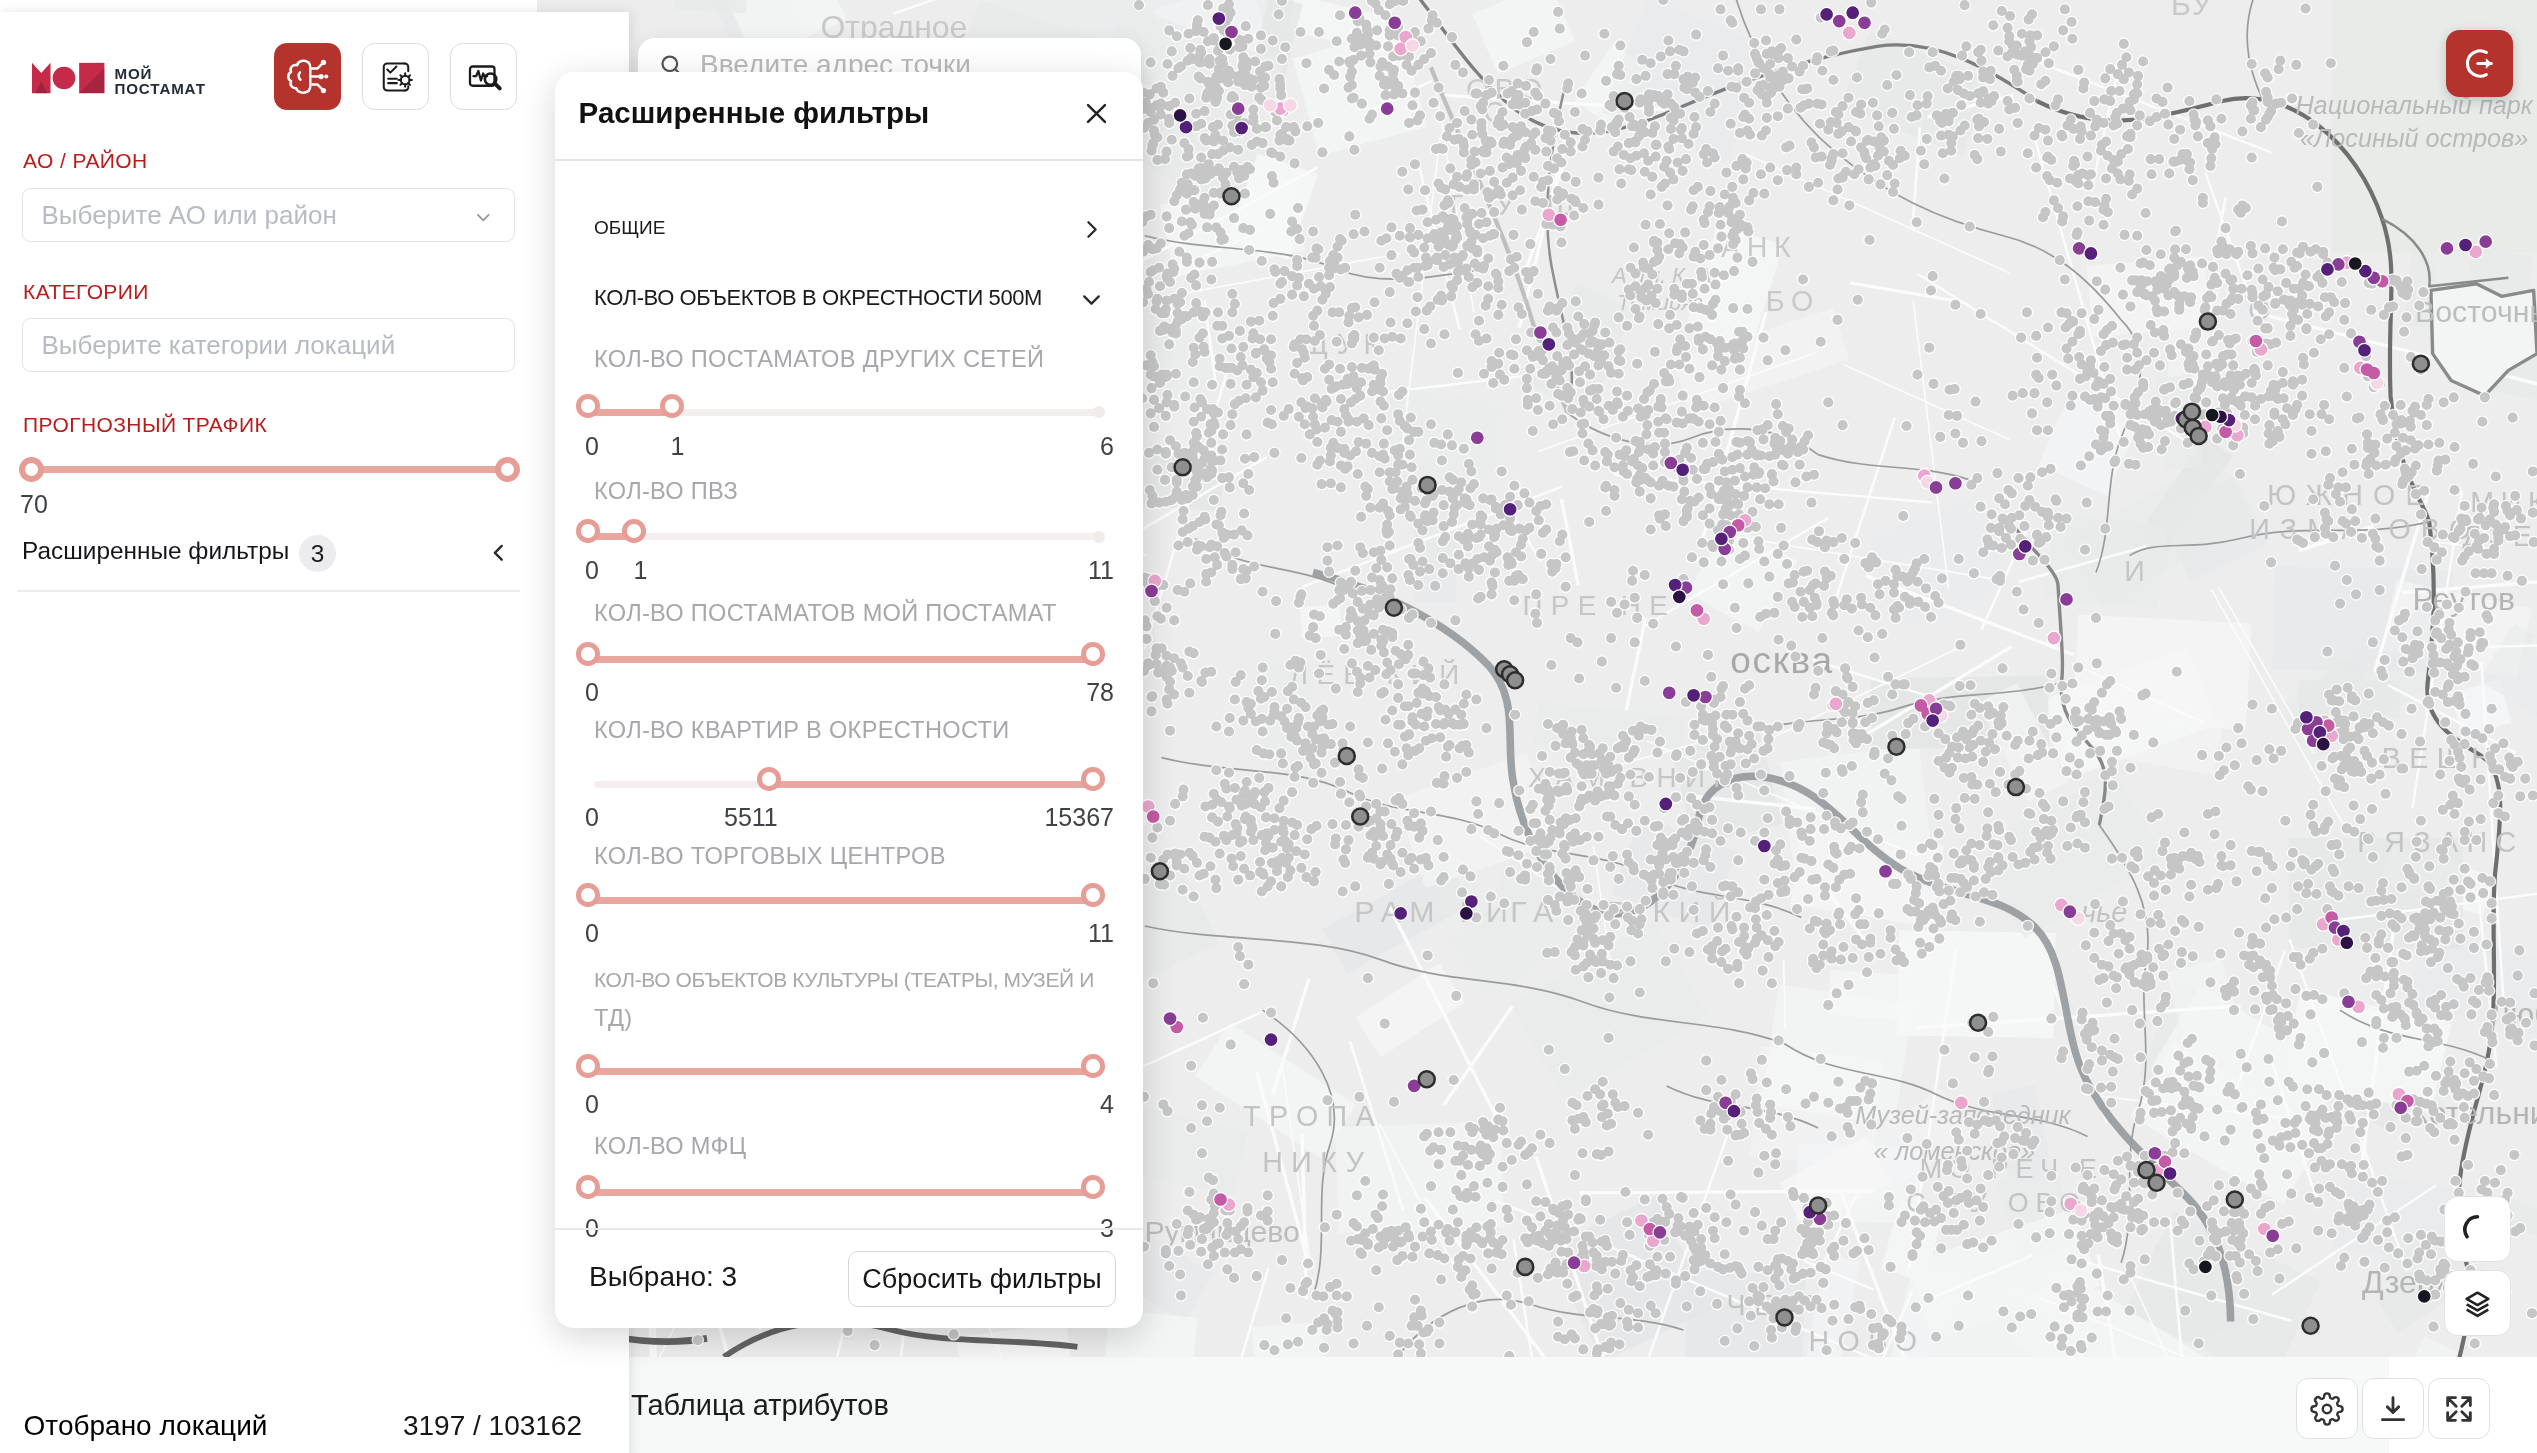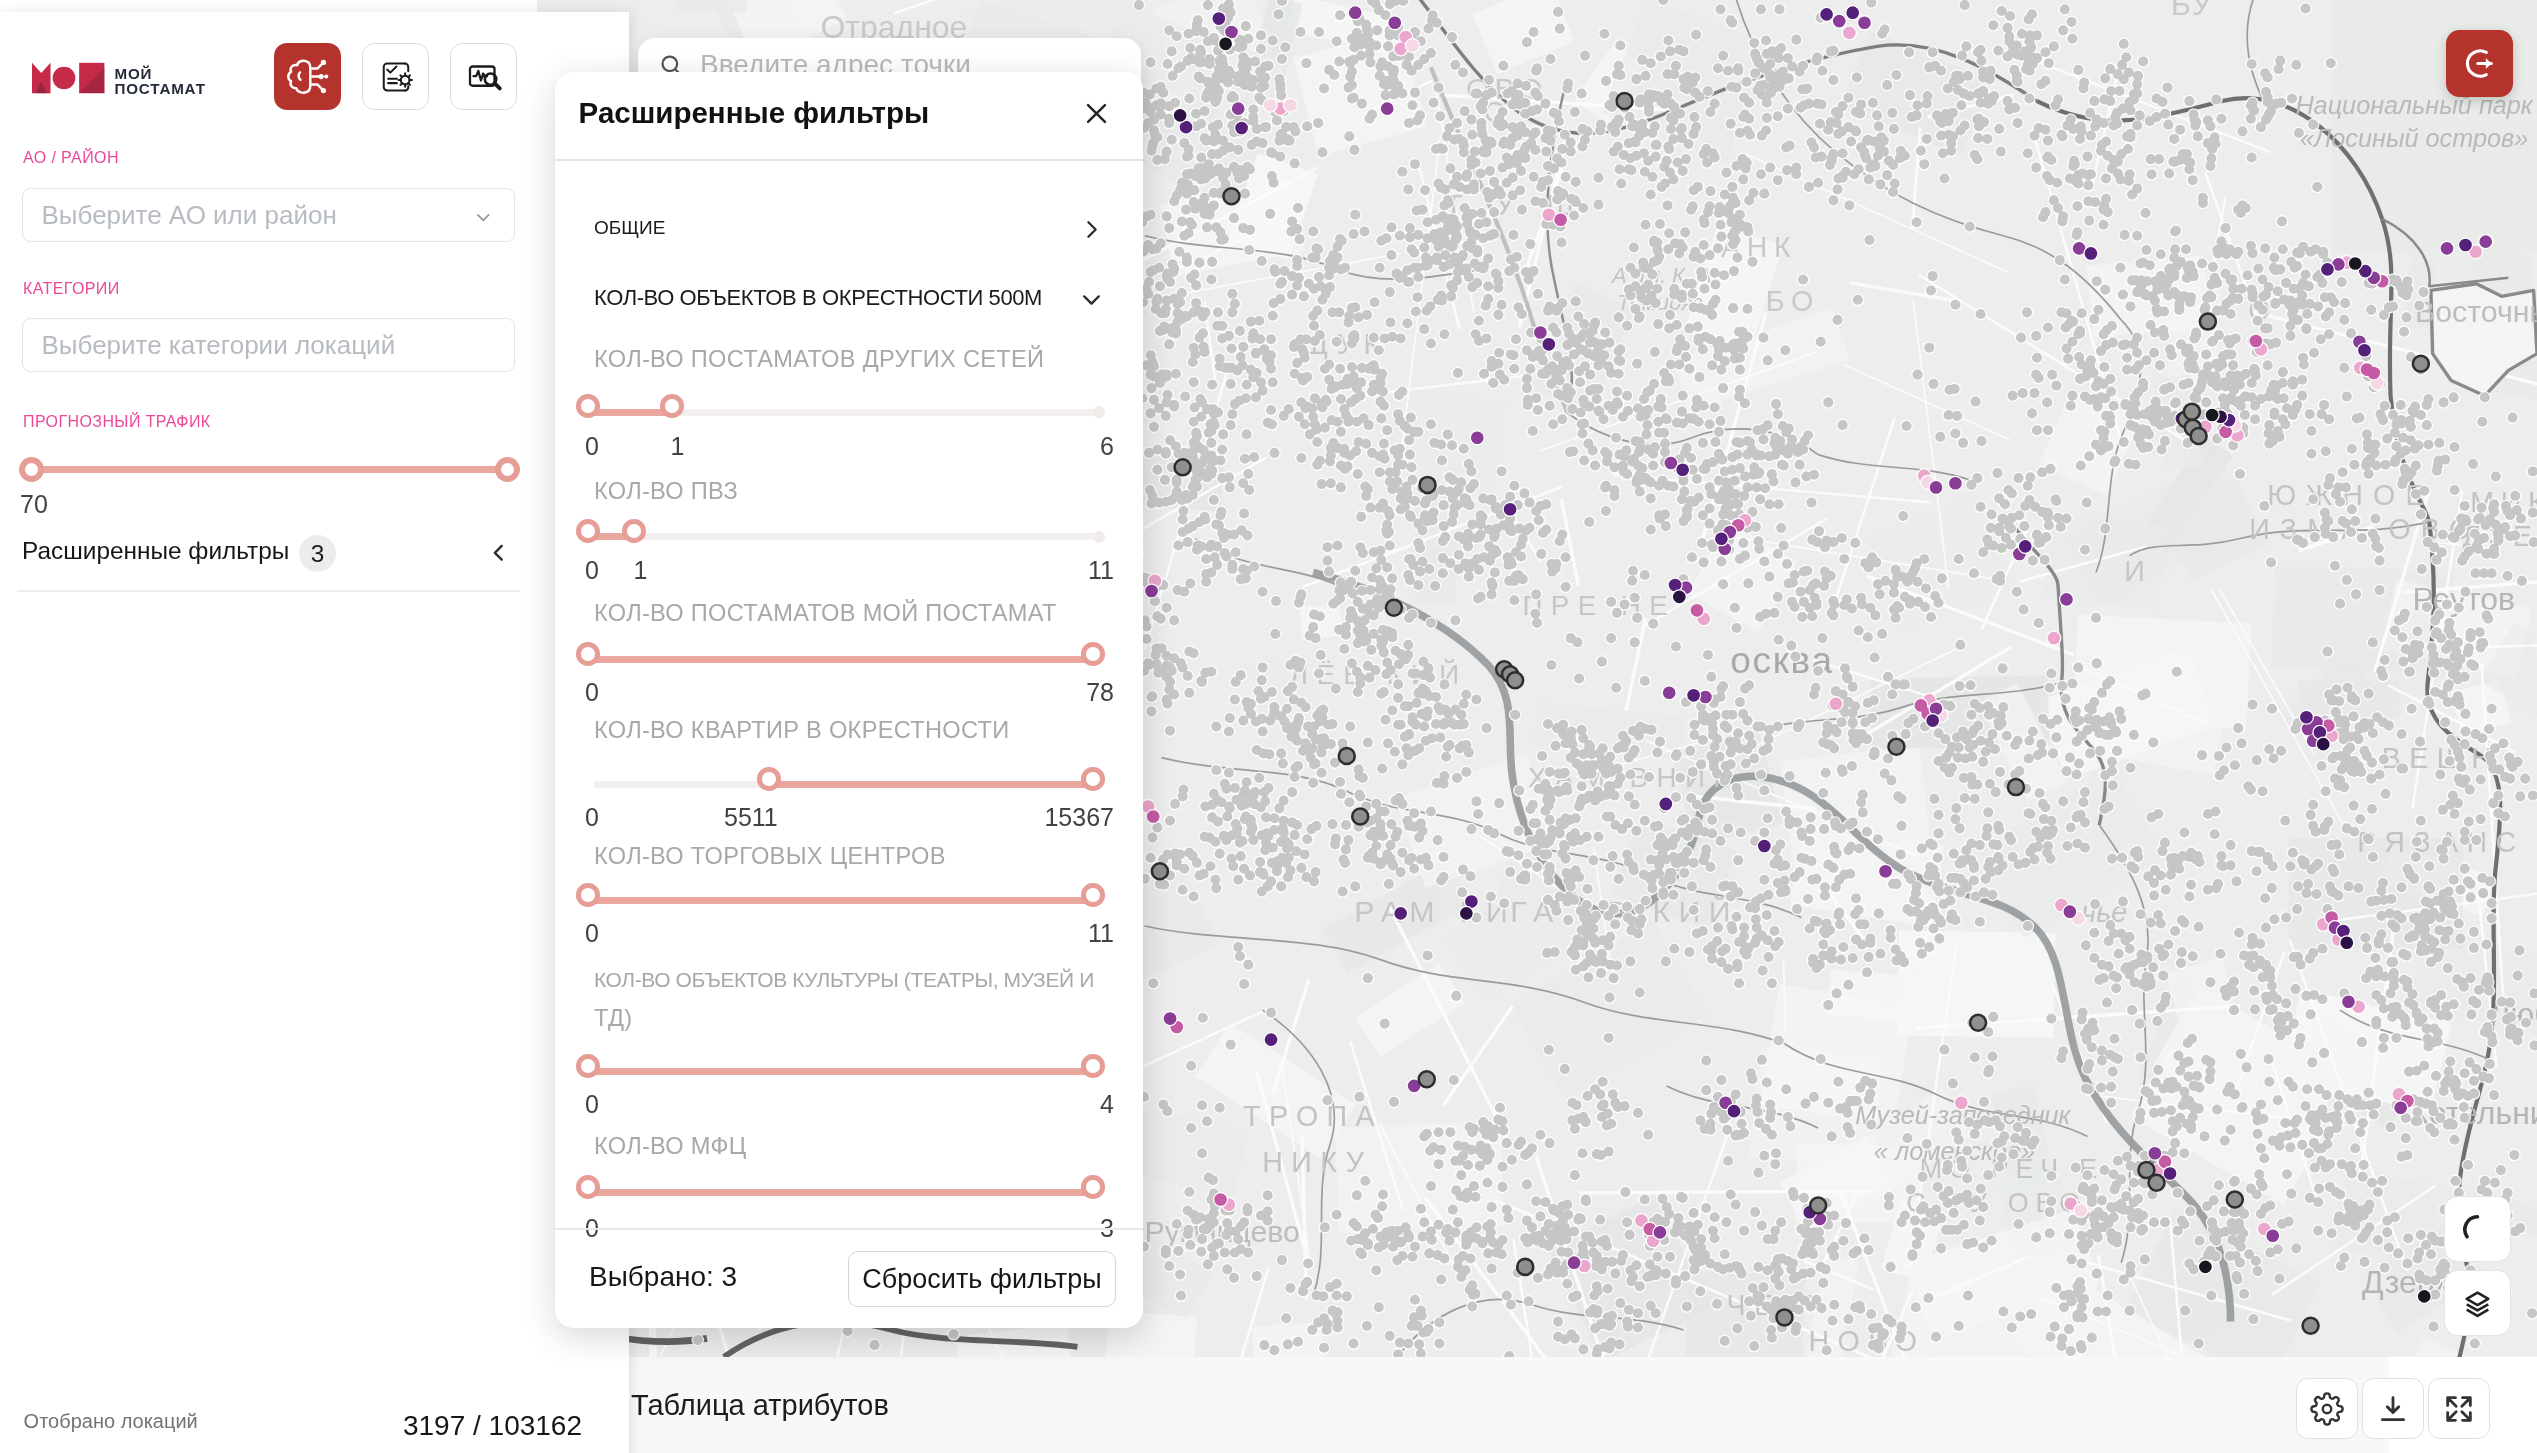--- a/index.html
+++ b/index.html
@@ -1,18 +1,18 @@
 <!DOCTYPE html>
 <html lang="ru" style="font-size:13.5px"><head><meta charset="utf-8">
 <style>
 *{margin:0;padding:0;box-sizing:border-box}
 html,body{width:2538px;height:1453px;overflow:hidden;font-family:"Liberation Sans",sans-serif;background:#fff}
 .map{position:absolute;left:537px;top:0;width:2000px;height:1357px;background:#ededee;overflow:hidden}
 .sidebar{position:absolute;left:0;top:12px;width:629px;height:1453px;background:#fff;box-shadow:1.7px 0 11.8px rgba(0,0,0,.10);z-index:5}
-.lab{color:#ec4899;font-size:16px;letter-spacing:0.4px}
+.lab{color:#b91c1c;font-size:21px;letter-spacing:0.4px}
 .sel{border:1.7px solid #e3e3e3;border-radius:8.4px;height:54px;display:flex;align-items:center;padding:0 18.5px;color:#b7bcc2;font-size:26px;position:relative}
 .badge{display:inline-flex;align-items:center;justify-content:center;width:37px;height:37px;border-radius:50%;background:#ececef;color:#1b1b1b;font-size:24.4px}
 .icbtn{position:absolute;width:67px;height:67px;border-radius:12.6px;background:#fff;border:1.7px solid #dcdcdc;display:flex;align-items:center;justify-content:center}
 .panel{position:absolute;left:555px;top:72px;width:588px;height:1256px;background:#fff;border-radius:18.5px;box-shadow:0 8.4px 34px rgba(0,0,0,.16);z-index:10}
 .slab{color:#a7a7ac;font-size:23.6px;letter-spacing:0.3px;white-space:nowrap}
 .botbar{position:absolute;left:537px;top:1357px;width:1852px;height:96px;background:#f7f8f8;border-top-left-radius:22px;z-index:4}
 .wbtn{position:absolute;width:62px;height:61px;background:#fff;border:1.7px solid #e0e0e0;border-radius:11.8px;display:flex;align-items:center;justify-content:center}
 .mapbtn{position:absolute;width:67px;height:66px;background:#fff;border:1.7px solid #e3e3e3;border-radius:13.5px;display:flex;align-items:center;justify-content:center;z-index:6}
 </style></head><body>
 <div class="map">
@@ -552,21 +552,21 @@
   <div style="position:absolute;left:20px;top:478px;font-size:25px;color:#3f4246">70</div>
   <div style="position:absolute;right:23.6px;top:478px;font-size:20px;color:#3f4246">557</div>
 
   <div style="position:absolute;left:22px;top:525px;font-size:24.4px;color:#15161a">Расширенные фильтры</div>
   <div class="badge" style="position:absolute;left:299px;top:523px">3</div>
   <svg style="position:absolute;left:487px;top:529px" width="23.6" height="23.6" viewBox="0 0 24 24" fill="none" stroke="#2b2b2b" stroke-width="2.4" stroke-linecap="round" stroke-linejoin="round">
       <path d="M15 5l-7 7 7 7"></path>
     </svg>
   <div style="position:absolute;left:17px;top:578px;width:503px;height:1.7px;background:#ededed"></div>
 
-  <div style="position:absolute;left:23.6px;top:1398px;font-size:20px;color:#737373">Отобрано локаций</div>
+  <div style="position:absolute;left:23.6px;top:1398px;font-size:28px;color:#000000">Отобрано локаций</div>
   <div style="position:absolute;right:47px;top:1398px;font-size:28px;color:#15161a">3197 / 103162</div>
 </div>
 
 <div class="panel">
   <div style="position:absolute;left:23.6px;top:23.6px;font-size:29.5px;font-weight:bold;color:#111">Расширенные фильтры</div>
   <svg style="position:absolute;right:32px;top:27px" width="29" height="29" viewBox="0 0 24 24" fill="none" stroke="#222" stroke-width="2" stroke-linecap="round">
       <path d="M5 5l14 14M19 5 5 19"></path>
     </svg>
   <div style="position:absolute;left:0;top:87px;width:588px;height:1.7px;background:#e4e4e6"></div>
 

